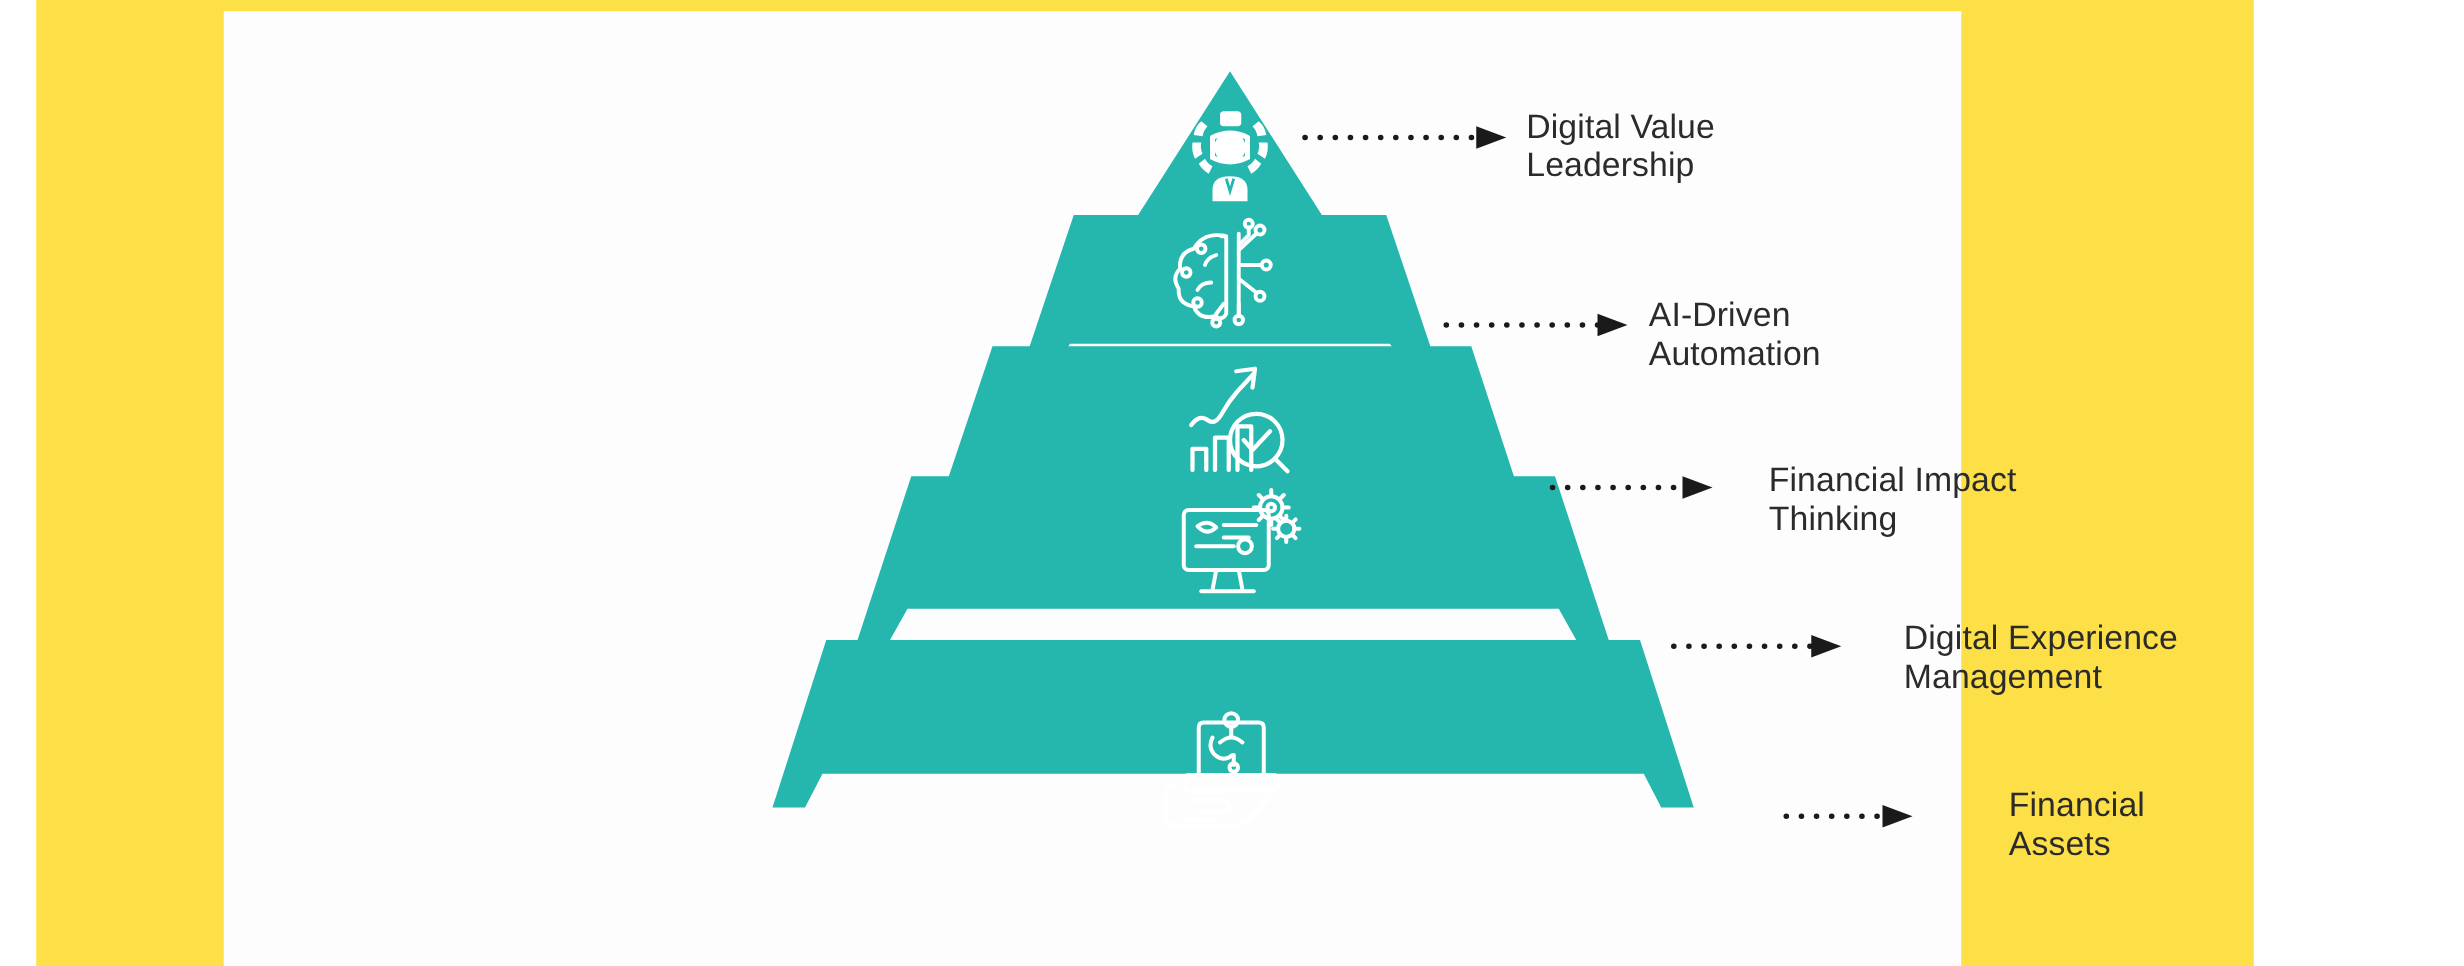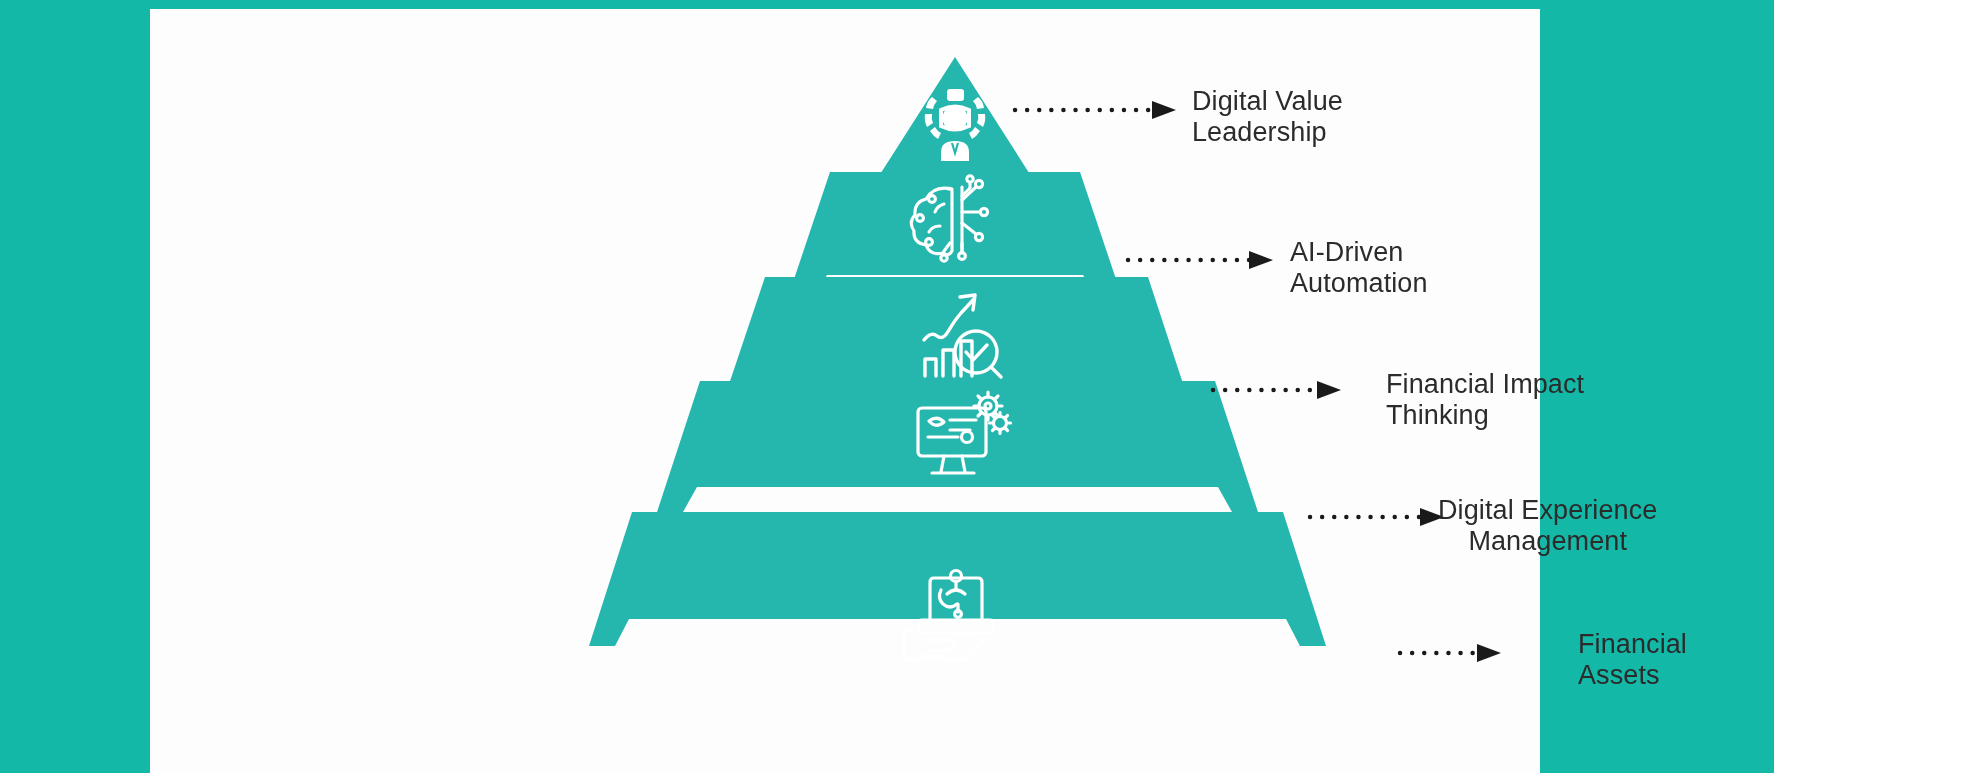--- a/index.html
+++ b/index.html
@@ -12,21 +12,22 @@
     width: 1971px;
     height: 773px;
     font-family: "Liberation Sans", sans-serif;
     overflow: hidden;
     position: relative;
   }
   #stage {
     position: relative;
     width: 1774px;
     height: 773px;
-    background: #14b8a6;
+    background: #fde047;
+    margin-left: 29px;
   }
   .bg-panel {
     position: absolute;
     left: 150px;
     top: 9px;
     width: 1390px;
     height: 765px;
     background: #fdfdfe;
   }
   .pyramid-svg {
@@ -229,19 +230,19 @@
 
   <div class="tier-label" style="left:1192px; top:86px;">Digital Value
 Leadership</div>
 
   <div class="tier-label" style="left:1386px; top:369px;">Financial Impact
 Thinking</div>
 
   <div class="tier-label" style="left:1290px; top:237px;">AI-Driven
 Automation</div>
 
-  <div class="tier-label" style="left:1438px; top:495px;text-align:center;">Digital Experience
+  <div class="tier-label" style="left:1494px; top:495px;">Digital Experience
 Management</div>
 
   <div class="tier-label" style="left:1578px; top:629px;">Financial
 Assets</div>
 
 </div>
 
 </body></html>

